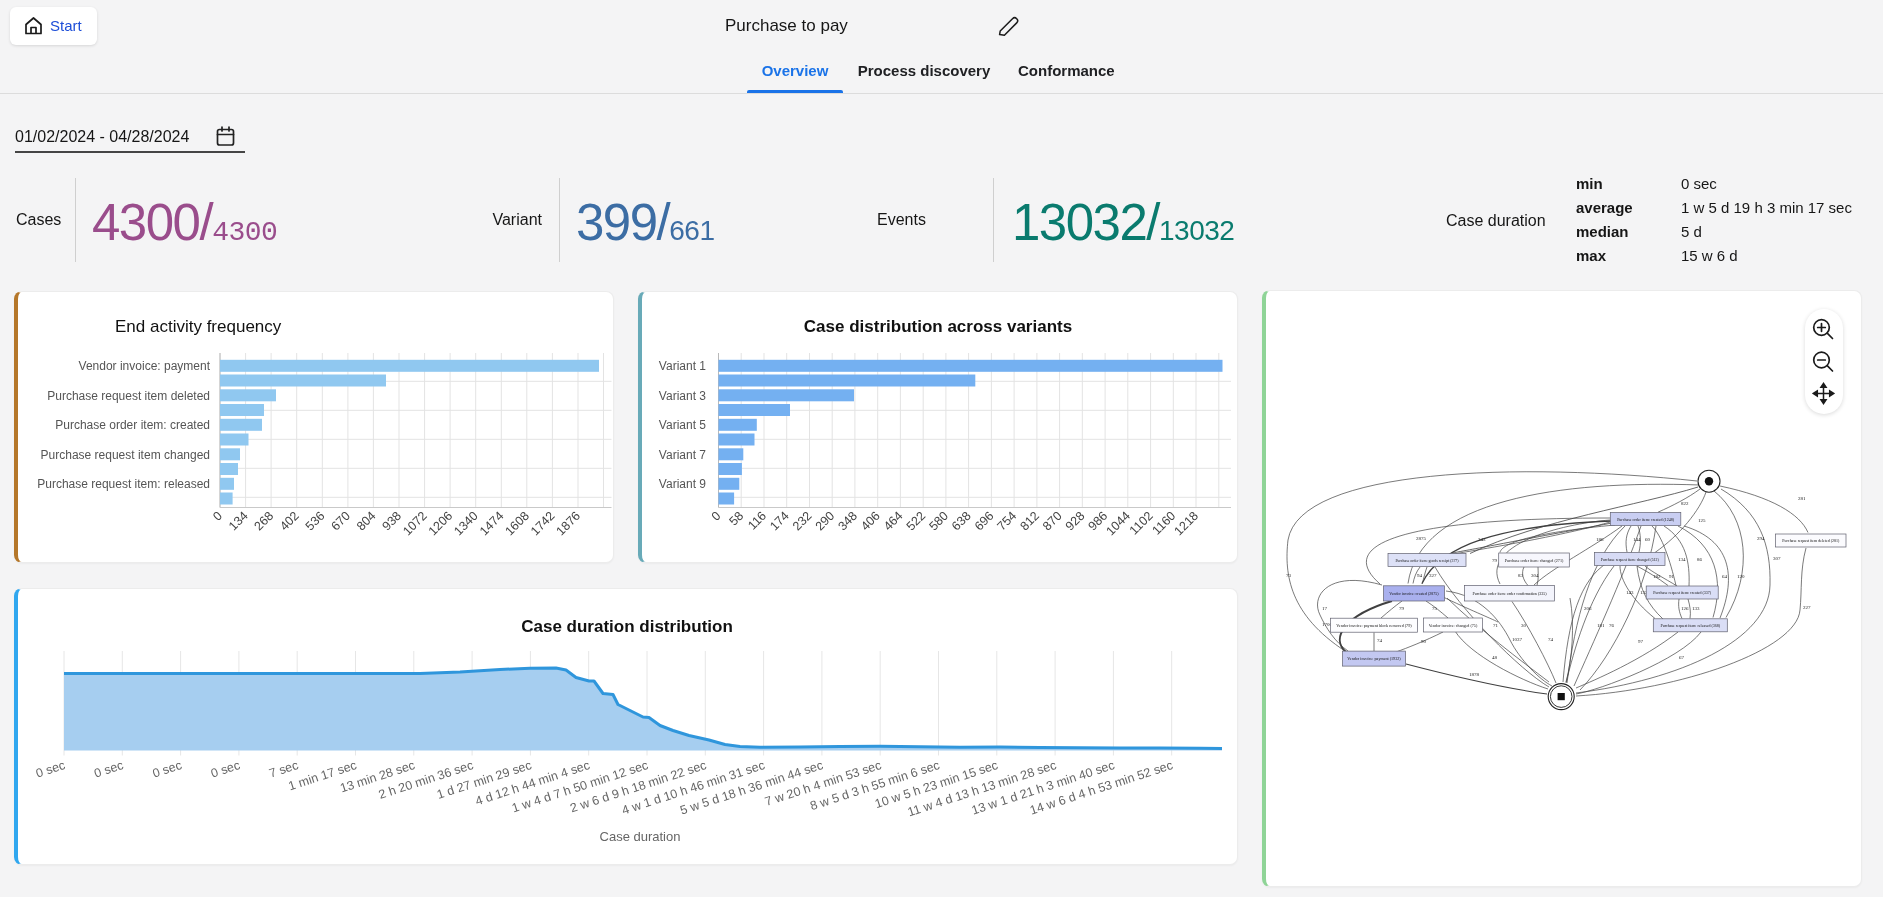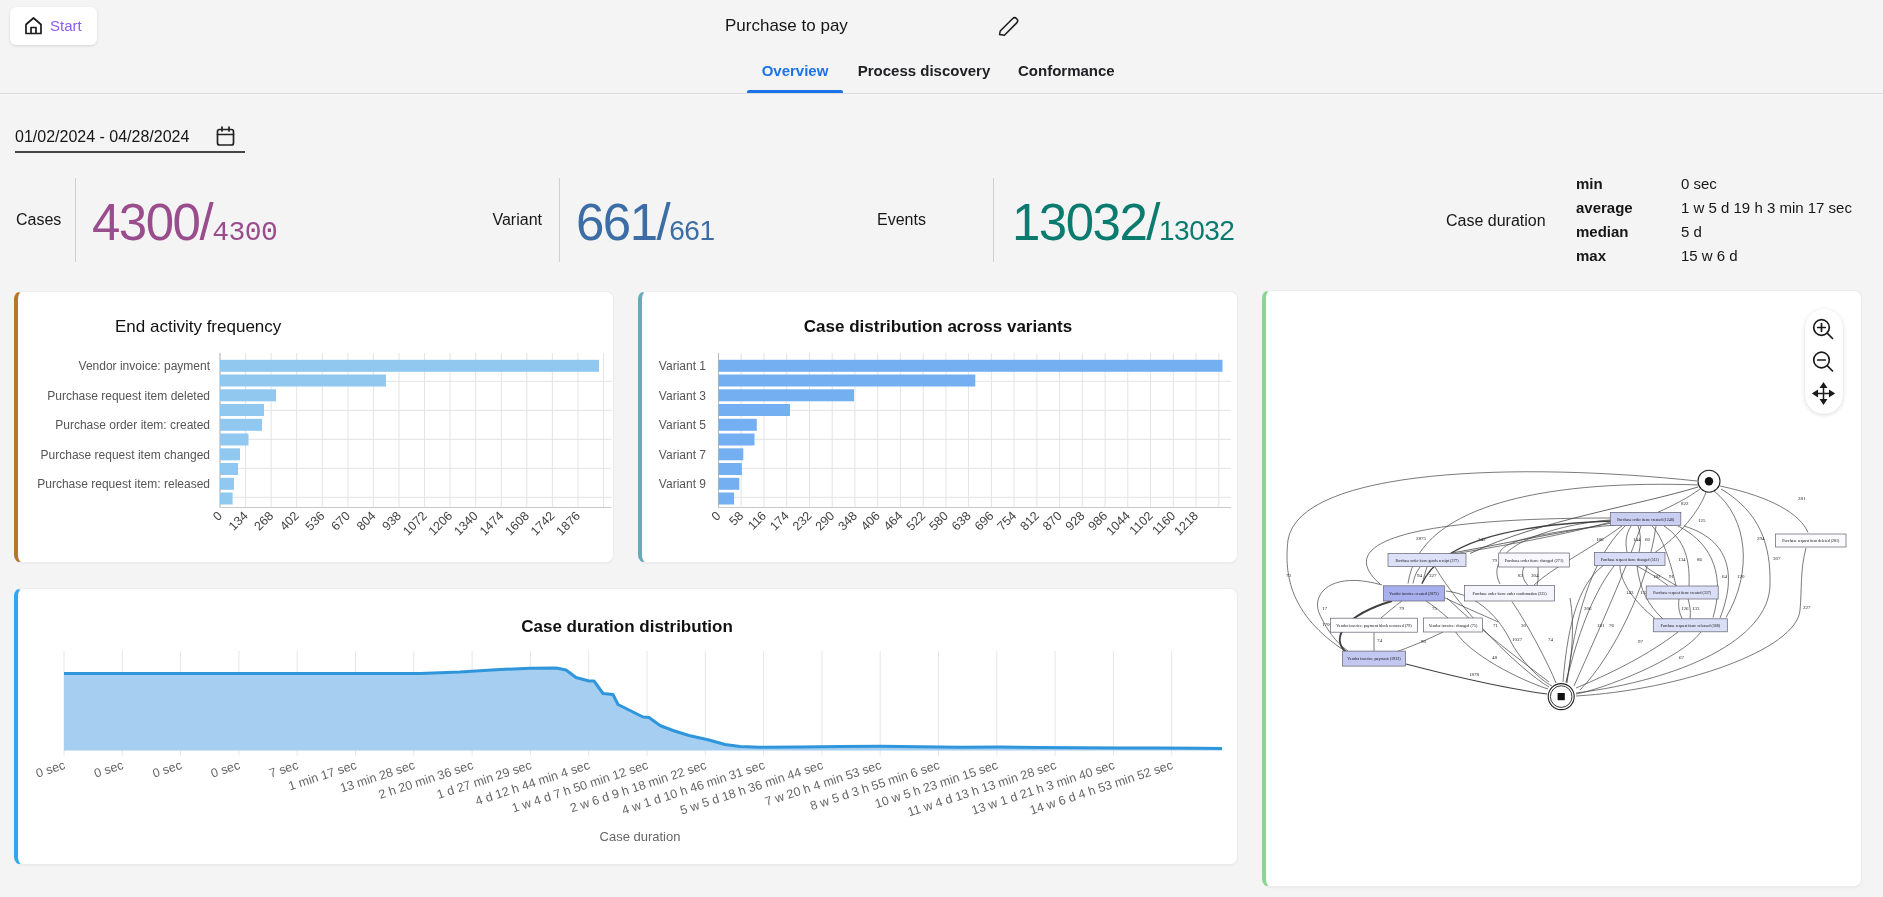--- a/index.html
+++ b/index.html
@@ -4,39 +4,39 @@
   * { margin:0; padding:0; box-sizing:border-box; }
   html,body { width:1883px; height:897px; background:#f4f4f5; font-family:"Liberation Sans", sans-serif; overflow:hidden; position:relative; }
   .abs { position:absolute; }
   .card { position:absolute; background:#fff; border:1px solid #ececec; border-radius:8px; box-shadow:0 1px 2px rgba(0,0,0,0.04); }
 </style></head>
 <body>
 
 <div class="abs" style="left:0;top:93px;width:1883px;height:1px;background:#dcdcdc;"></div>
 
 <div class="abs" style="left:10px;top:7px;width:87px;height:38px;background:#fff;border-radius:6px;box-shadow:0 1px 3px rgba(0,0,0,0.12);"></div>
-<div class="abs" style="left:50px;top:17px;font-size:15px;color:#8b5cf6;">Start</div>
+<div class="abs" style="left:50px;top:17px;font-size:15px;color:#1d4ed8;">Start</div>
 
 <div class="abs" style="left:725px;top:16px;width:400px;font-size:17px;color:#161616;">Purchase to pay</div>
 
 <div class="abs" style="left:747px;top:62px;width:96px;text-align:center;font-size:15px;font-weight:bold;color:#1a73e8;">Overview</div>
 <div class="abs" style="left:838px;top:62px;width:172px;text-align:center;font-size:15px;font-weight:bold;color:#202124;white-space:nowrap;">Process discovery</div>
 <div class="abs" style="left:1018px;top:62px;width:96px;text-align:center;font-size:15px;font-weight:bold;color:#202124;">Conformance</div>
 <div class="abs" style="left:747px;top:90px;width:96px;height:3px;background:#1a73e8;border-radius:2px 2px 0 0;"></div>
 
 <div class="abs" style="left:15px;top:128px;font-size:16px;color:#161616;">01/02/2024 - 04/28/2024</div>
 <div class="abs" style="left:15px;top:151px;width:230px;height:2px;background:#454545;"></div>
 
 <div class="abs" style="left:16px;top:211px;font-size:16px;color:#161616;">Cases</div>
 <div class="abs" style="left:75px;top:178px;width:1px;height:84px;background:#cfcfcf;"></div>
 <div class="abs" style="left:92px;top:193px;color:#9a4d8c;"><span style="font-size:51px;letter-spacing:-1.5px;margin-top:41px;">4300/</span><span style="font-size:28px;letter-spacing:-0.5px;font-family:Liberation Mono, monospace;">4300</span></div>
 
 <div class="abs" style="left:442px;top:211px;width:100px;text-align:right;font-size:16px;color:#161616;">Variant</div>
 <div class="abs" style="left:559px;top:178px;width:1px;height:84px;background:#cfcfcf;"></div>
-<div class="abs" style="left:576px;top:193px;color:#3c6da4;"><span style="font-size:51px;letter-spacing:-1.5px;">661/</span><span style="font-size:28px;letter-spacing:-0.5px;">661</span></div>
+<div class="abs" style="left:576px;top:193px;color:#3c6da4;"><span style="font-size:51px;letter-spacing:-1.5px;">399/</span><span style="font-size:28px;letter-spacing:-0.5px;">661</span></div>
 
 <div class="abs" style="left:877px;top:211px;width:100px;text-align:left;font-size:16px;color:#161616;">Events</div>
 <div class="abs" style="left:993px;top:178px;width:1px;height:84px;background:#cfcfcf;"></div>
 <div class="abs" style="left:1012px;top:193px;color:#0a7b6e;"><span style="font-size:51px;letter-spacing:-1.5px;">13032/</span><span style="font-size:28px;letter-spacing:-0.5px;">13032</span></div>
 
 <div class="abs" style="left:1446px;top:212px;font-size:16px;color:#161616;">Case duration</div>
 <div class="abs" style="left:1576px;top:172px;font-size:15px;color:#161616;line-height:24px;font-weight:bold;">min<br>average<br>median<br>max</div>
 <div class="abs" style="left:1681px;top:172px;font-size:15px;color:#161616;line-height:24px;">0 sec<br>1 w 5 d 19 h 3 min 17 sec<br>5 d<br>15 w 6 d</div>
 
 <div class="card" style="left:14px;top:291px;width:600px;height:272px;border-left:4px solid #b5772a;"></div>

